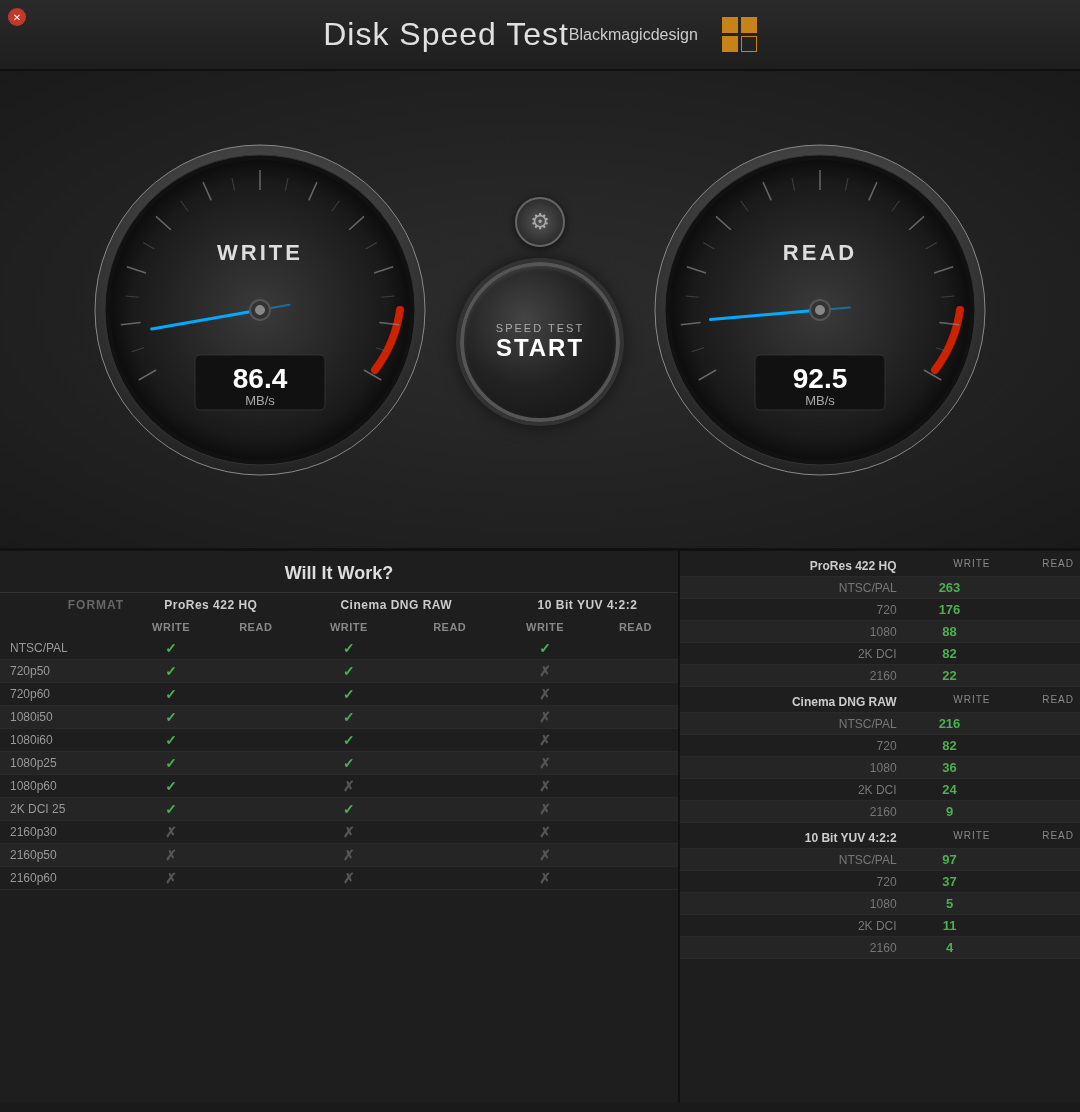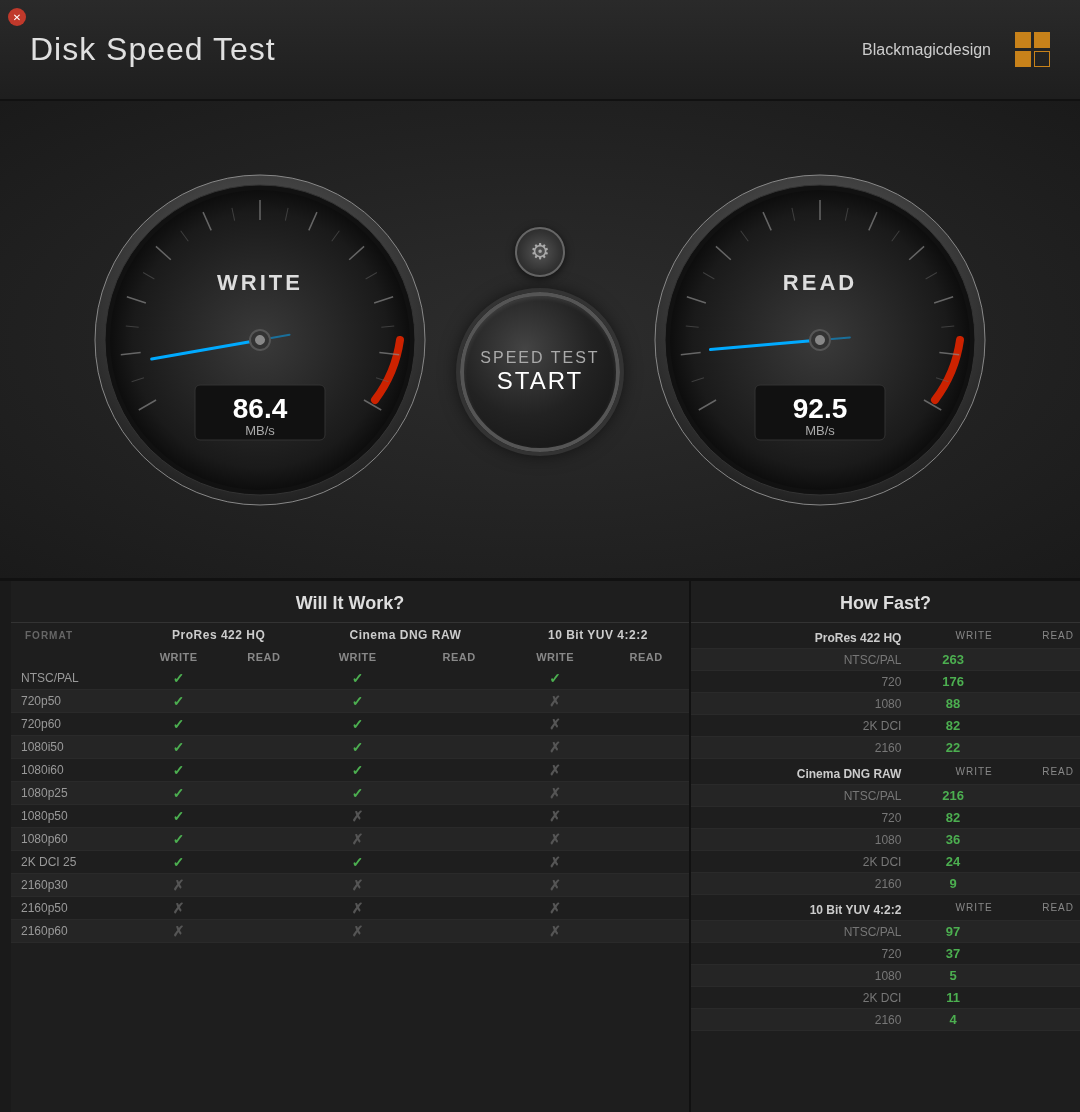--- a/index.html
+++ b/index.html
@@ -8,24 +8,24 @@
       height: 1112px;
       background: #1a1a1a;
       font-family: Arial, Helvetica, sans-serif;
       overflow: hidden;
       color: #fff;
     }
 
     
     #header {
       background: linear-gradient(180deg, #2a2a2a 0%, #1e1e1e 100%);
-      height: 101px;
+      height: 71px;
       display: flex;
       align-items: center;
-      justify-content: space-between;
+      justify-content: center;
       padding: 0 30px;
       border-bottom: 2px solid #111;
     }
     #header h1 {
       font-size: 32px;
       font-weight: 300;
       color: #e0e0e0;
       letter-spacing: 1px;
     }
     .bmd-logo {
@@ -108,38 +108,37 @@
       border: 4px solid #555;
       display: flex;
       flex-direction: column;
       align-items: center;
       justify-content: center;
       cursor: pointer;
       box-shadow: 0 0 20px rgba(0,0,0,0.8), inset 0 2px 4px rgba(255,255,255,0.1);
       outline: 4px solid #333;
     }
     .start-btn .speed-test-label {
-      font-size: 16px;
+      font-size: 11px;
       color: #aaa;
       letter-spacing: 2px;
       text-transform: uppercase;
     }
     .start-btn .start-label {
       font-size: 24px;
       color: #fff;
-      font-weight: normal;
+      font-weight: bold;
       letter-spacing: 2px;
     }
 
     
     #bottom-section {
       display: flex;
       height: calc(1112px - 80px - 480px);
       background: #1e1e1e;
-      margin-left: 11px;
     }
 
     
     #will-it-work {
       flex: 0 0 680px;
       border-right: 2px solid #111;
       overflow: hidden;
     }
 
     
@@ -166,23 +165,23 @@
     .wiw-table th {
       color: #888;
       font-weight: bold;
       text-align: center;
       padding: 4px 2px;
       font-size: 11px;
       letter-spacing: 0.5px;
     }
     .wiw-table th.format-col {
       color: #666;
-      text-align: left;
+      text-align: right;
       padding-left: 14px;
-      font-size: 10px;
+      font-size: 12px;
       letter-spacing: 1px;
     }
     .wiw-table th.section-header {
       color: #ccc;
       font-size: 12px;
       font-weight: bold;
       text-align: center;
       padding: 5px 2px;
       background: transparent;
     }
@@ -487,29 +486,20 @@
           <tr>
             <td class="format-name">1080p25</td>
             <td class="check">✓</td>
             <td></td>
             <td class="check">✓</td>
             <td></td>
             <td class="cross">✗</td>
             <td></td>
           </tr>
           <tr>
-            <td class="format-name">1080p50</td>
-            <td class="check">✓</td>
-            <td></td>
-            <td class="cross">✗</td>
-            <td></td>
-            <td class="cross">✗</td>
-            <td></td>
-          </tr>
-          <tr>
             <td class="format-name">1080p60</td>
             <td class="check">✓</td>
             <td></td>
             <td class="cross">✗</td>
             <td></td>
             <td class="cross">✗</td>
             <td></td>
           </tr>
           <tr>
             <td class="format-name">2K DCI 25</td>
@@ -545,21 +535,20 @@
             <td class="cross">✗</td>
             <td></td>
             <td class="cross">✗</td>
             <td></td>
           </tr>
         </tbody>
     </table>
   </div>
 
   <div id="how-fast">
-    <div class="panel-title">How Fast?</div>
     <table class="hf-table">
       <tbody id="hf-tbody">
       <tr>
             <td class="section-label" style="text-align: right; color: rgb(204, 204, 204); font-weight: bold; padding-top: 8px;">ProRes 422 HQ</td>
             <td style="color: rgb(136, 136, 136); font-size: 10px; text-align: right; letter-spacing: 1px;">WRITE</td>
             <td style="color: rgb(136, 136, 136); font-size: 10px; text-align: right; letter-spacing: 1px;">READ</td>
           </tr>
           <tr>
             <td class="row-label">NTSC/PAL</td>
             <td class="value-write">263</td>

